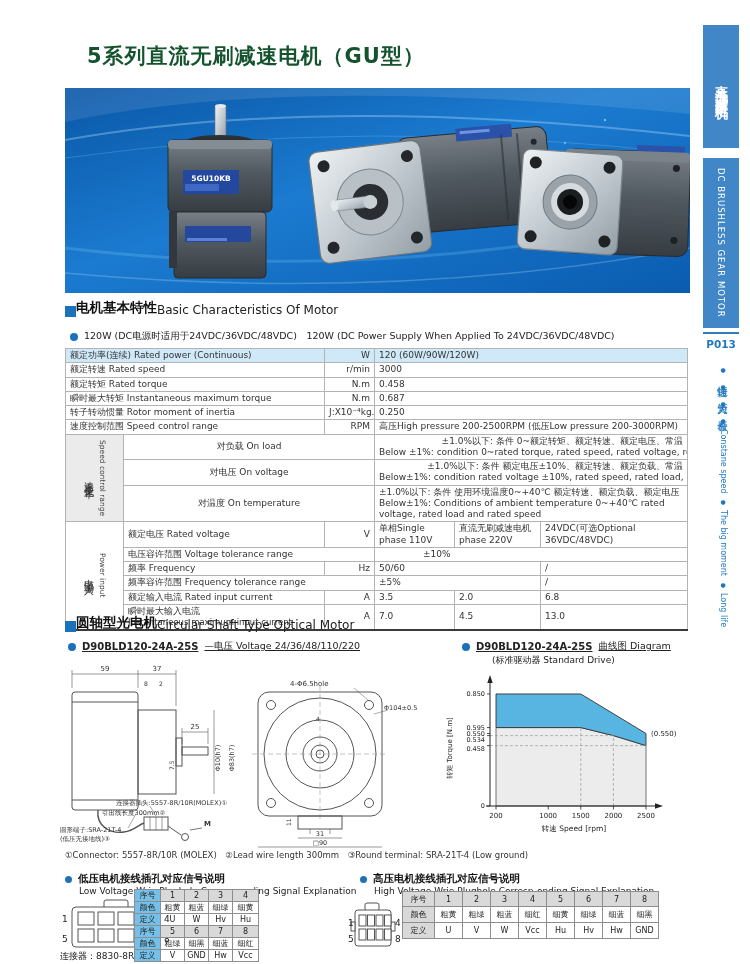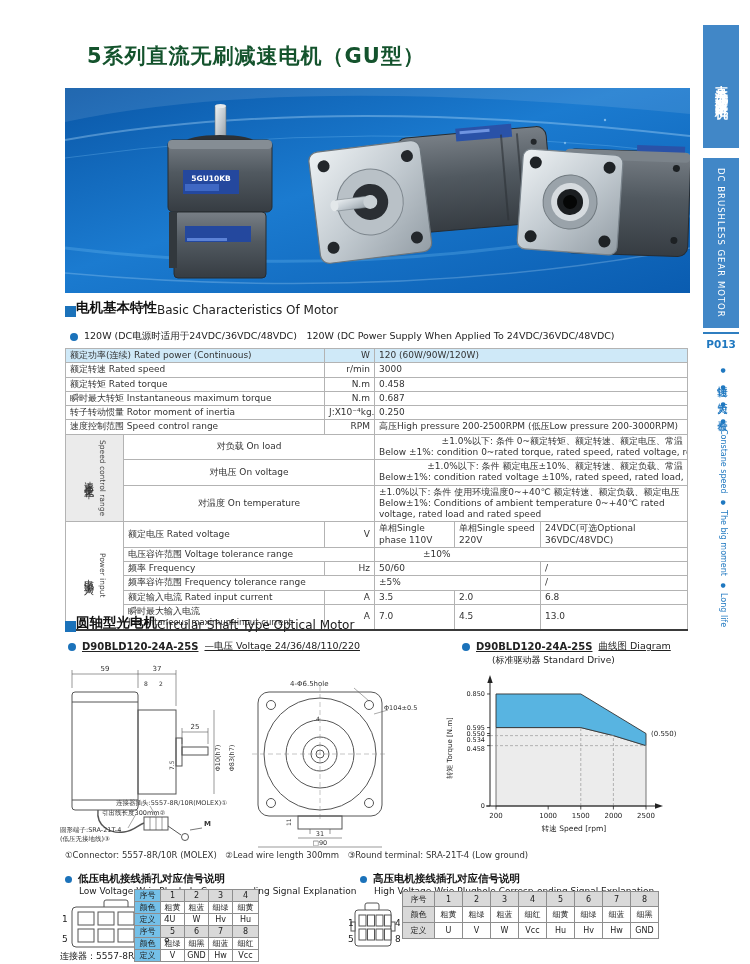--- a/index.html
+++ b/index.html
@@ -261,21 +261,21 @@
   <tr>
     <td rowspan="6" class="vlab white">
       <div class="vwrap">
             <span class="vcn">电源输入</span>
       <span class="ven">Power input</span>
           </div>
         </td>
     <td class="lab">额定电压 Rated voltage</td>
     <td class="u">V</td>
     <td class="v" style="padding-left:4px;">单相Single phase 110V</td>
-    <td class="v" style="padding-left:4px;">单相Single speed 220V</td>
+    <td class="v" style="padding-left:4px;">直流无刷减速电机 phase 220V</td>
     <td class="v" style="padding-left:4px;">24VDC(可选Optional 36VDC/48VDC)</td>
       </tr>
   <tr>
     <td colspan="2" class="lab">电压容许范围 Voltage tolerance range</td>
     <td colspan="3" class="v" style="padding-left:48px;">±10%</td>
       </tr>
   <tr>
     <td class="lab">频率 Frequency</td>
     <td class="u">Hz</td>
     <td colspan="2" class="v">50/60</td>
@@ -462,21 +462,21 @@
         <rect x="82" y="31" width="16" height="13"></rect>
   </g>
   <g fill="#222" font-size="9">
     <text x="6" y="24">1</text>
     <text x="108" y="24">4</text>
     <text x="6" y="44">5</text>
     <text x="108" y="44">8</text>
   </g>
 </svg>
 </div>
-<div class="abs conn-label" style="left:60px;top:950px;">连接器：5557-8R</div>
+<div class="abs conn-label" style="left:60px;top:950px;">连接器：8830-8R</div>
 
 <table class="wire abs" style="left:134px;top:889px;width:124px;">
   <colgroup>
       <col style="width:26px">
       <col style="width:24px">
       <col style="width:24px">
       <col style="width:24px">
       <col style="width:26px">
     </colgroup>
   <tbody>

